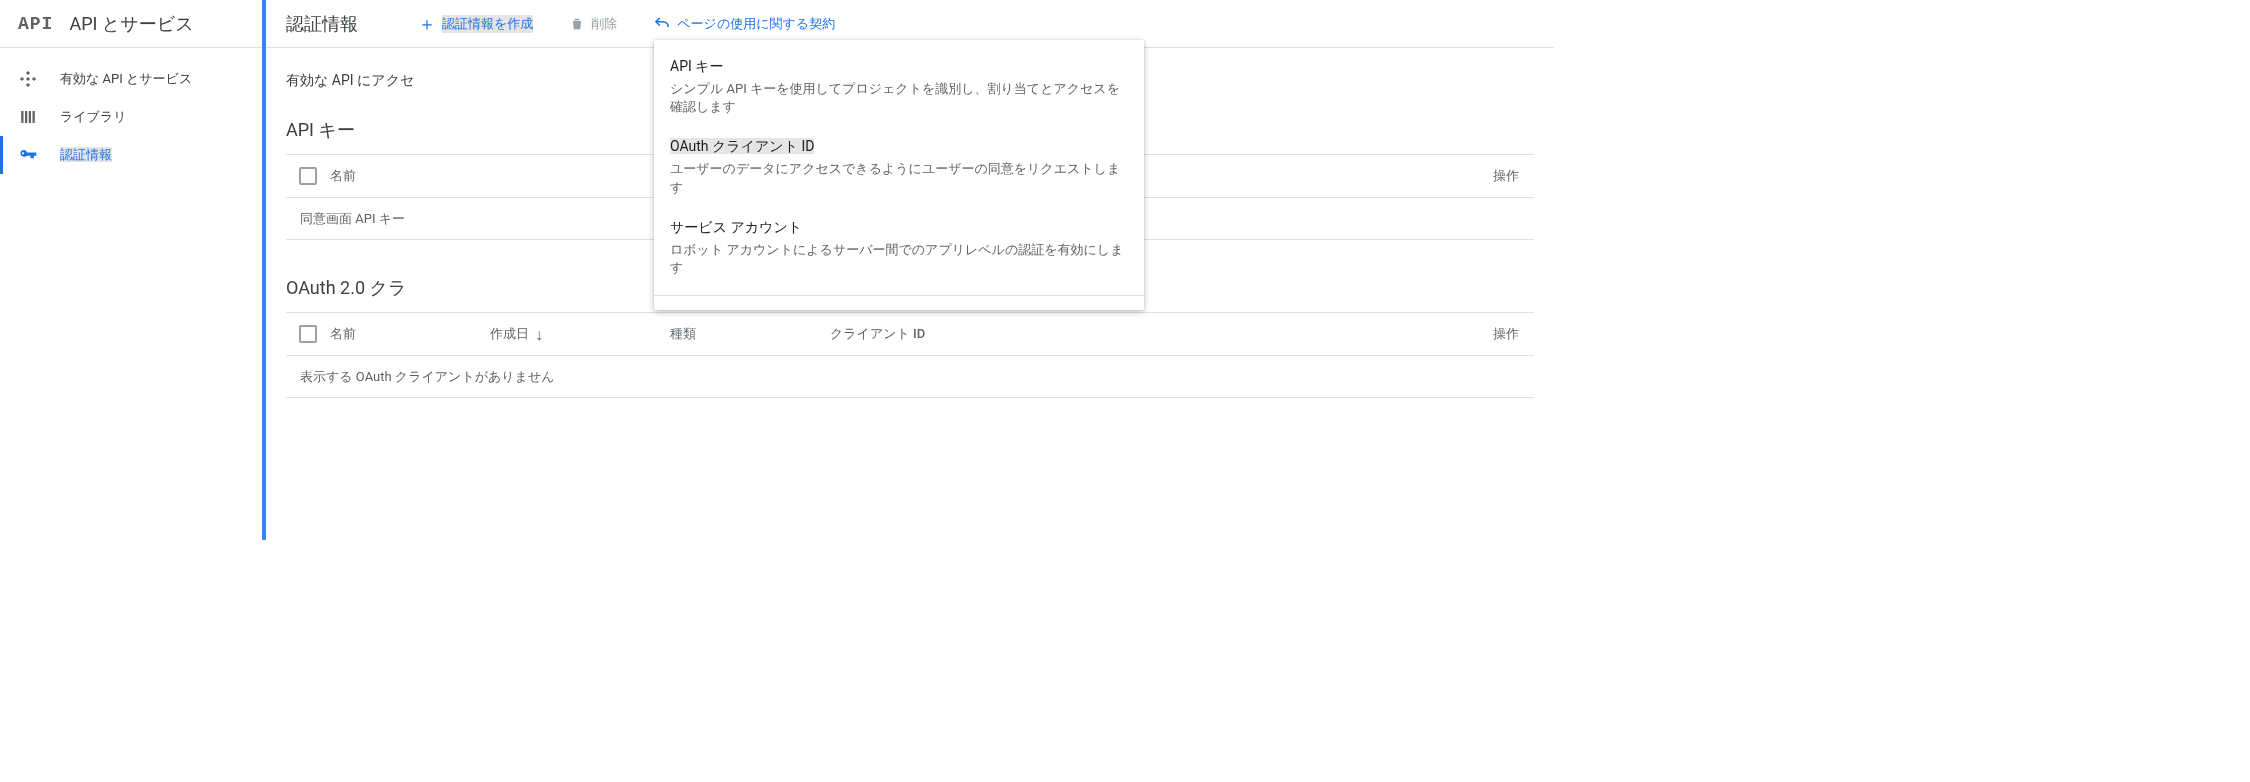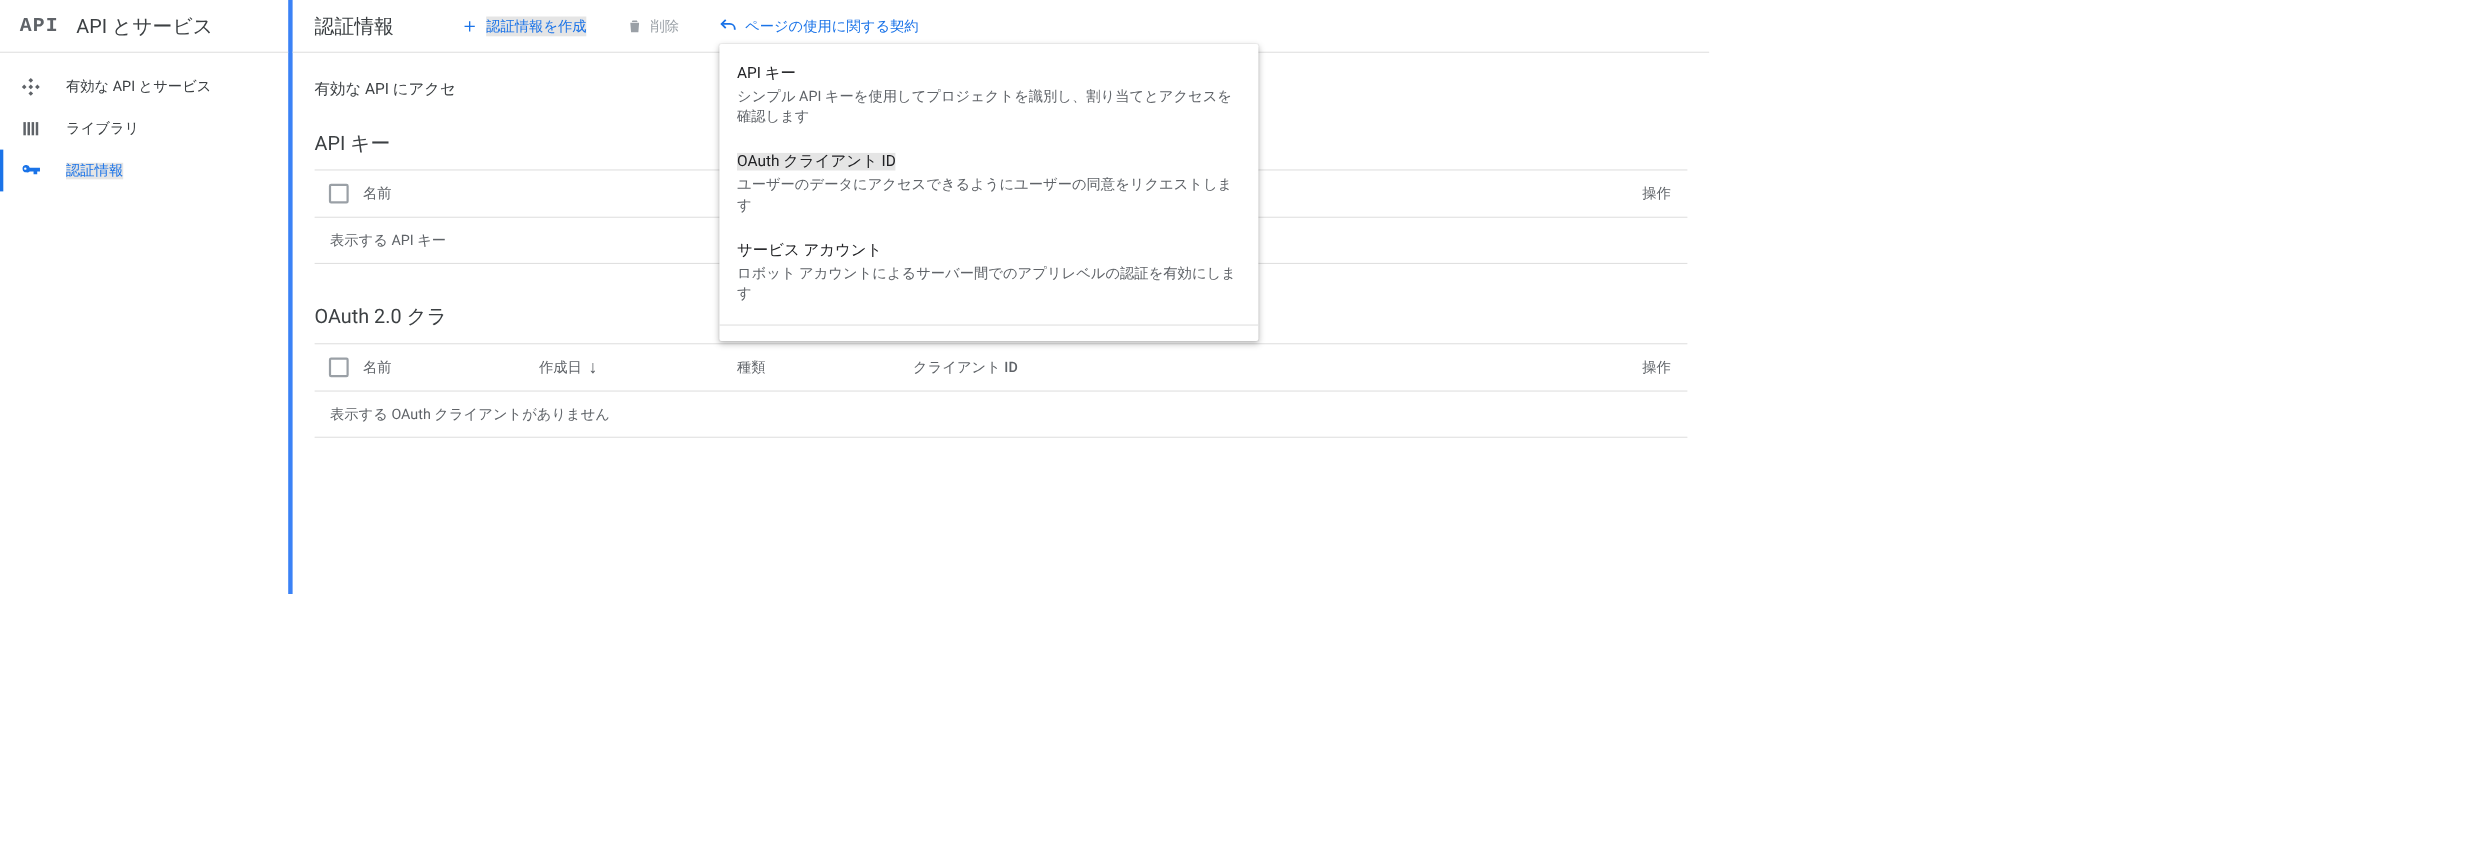--- a/index.html
+++ b/index.html
@@ -216,21 +216,21 @@
 
       <div class="section-title">API キー</div>
       <div class="table-head">
         <div class="col-check">
             <div class="checkbox"></div>
           </div>
         <div class="col-name">名前</div>
         <div class="col-spacer"></div>
         <div class="col-ops">操作</div>
       </div>
-      <div class="empty-row">表示する API キー</div>
+      <div class="empty-row">同意画面 API キー</div>
 
       <div class="spacer-lg"></div>
 
       <div class="section-title">OAuth 2.0 クラ</div>
       <div class="table-head">
         <div class="col-check">
             <div class="checkbox"></div>
           </div>
         <div class="col-name">名前</div>
         <div class="col-date">

